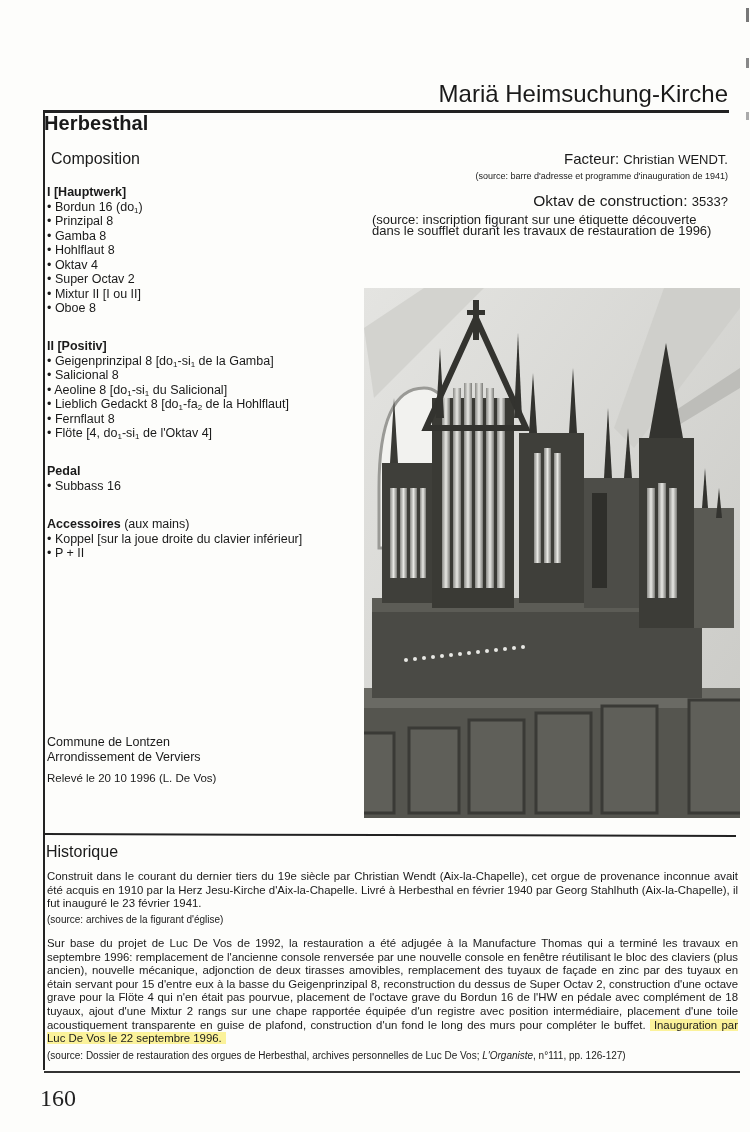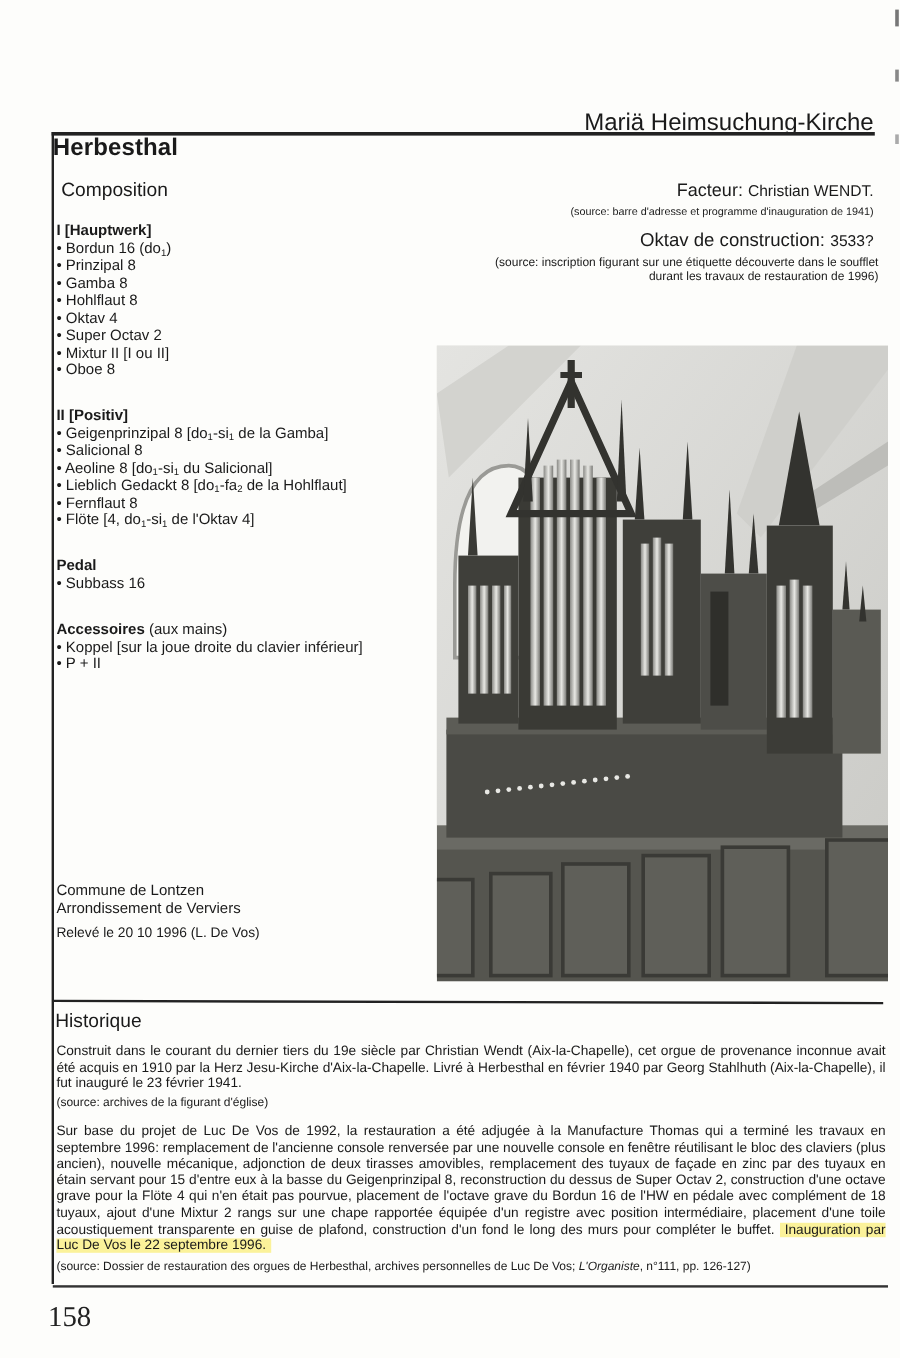--- a/index.html
+++ b/index.html
@@ -4,21 +4,21 @@
   <style>
     html, body { margin: 0; padding: 0; }
     body {
       width: 750px; height: 1132px; position: relative; overflow: hidden;
       background: #fdfdfb;
       font-family: "Liberation Sans", sans-serif;
       color: #1a1a1a;
     }
     .abs { position: absolute; }
     .place { left: 44px; top: 80px; font-size: 20px; font-weight: bold; letter-spacing: 0.1px; margin-top: 32px; }
-    .church { right: 22px; top: 80px; font-size: 20px; text-align: center; margin-top: 11px; }
+    .church { right: 22px; top: 80px; font-size: 24px; text-align: center; }
     .top-rule { left: 43px; top: 110px; width: 686px; height: 0; border-top: 3px solid #222; }
     .frame-left { left: 43px; top: 110px; width: 0; height: 960px; border-left: 2px solid #222; }
     .mid-rule { left: 44px; top: 834px; width: 692px; height: 0; border-top: 2px solid #222; transform: rotate(0.15deg); }
     .bottom-rule { left: 44px; top: 1071px; width: 696px; height: 0; border-top: 2px solid #333; }
 
     .composition-title { left: 51px; top: 150px; font-size: 16px; }
     .division { left: 47px; font-size: 12.5px; line-height: 14.5px; }
     .division .head { font-weight: bold; }
     .division .head .paren { font-weight: normal; }
     .division .item { white-space: nowrap; }
@@ -26,21 +26,21 @@
     .div-pos { top: 339px; }
     .div-ped { top: 464px; }
     .div-acc { top: 517px; }
     sub { font-size: 8px; vertical-align: -2px; line-height: 0; }
 
     .facteur { right: 22px; top: 150px; font-size: 15px; text-align: right; }
     .facteur .val { font-size: 13px; }
     .facteur-src { right: 22px; top: 171px; font-size: 9px; text-align: right; }
     .date { right: 22px; top: 192px; font-size: 15.5px; text-align: right; }
     .date .val { font-size: 13px; }
-    .date-src { right: 18px; top: 214px; font-size: 10px; text-align: right; width: 340px; line-height: 11px; }
+    .date-src { right: 38px; top: 214px; font-size: 13px; width: 340px; line-height: 11px; }
 
     .photo { left: 364px; top: 288px; width: 376px; height: 530px; overflow: hidden; background: #d9d9d6; }
     .photo svg { display: block; }
 
     .commune { left: 47px; top: 735px; font-size: 12.5px; line-height: 15px; }
     .releve { left: 47px; top: 772px; font-size: 11.5px; }
 
     .historique-title { left: 46px; top: 843px; font-size: 16px; }
     .para { left: 47px; width: 691px; font-size: 11.4px; line-height: 13.6px; text-align: justify; }
     .para1 { top: 870px; }
@@ -212,19 +212,19 @@
 
 <div class="abs mid-rule"></div>
 
 <div class="abs historique-title">Historique</div>
 <div class="abs para para1">Construit dans le courant du dernier tiers du 19e siècle par Christian Wendt (Aix-la-Chapelle), cet orgue de provenance inconnue avait été acquis en 1910 par la Herz Jesu-Kirche d'Aix-la-Chapelle.  Livré à Herbesthal en février 1940 par Georg Stahlhuth (Aix-la-Chapelle), il fut inauguré le 23 février 1941.</div>
 <div class="abs src1">(source: archives de la figurant d'église)</div>
 <div class="abs para para2"><span>Sur base du projet de Luc De Vos de 1992, la restauration a été adjugée à la Manufacture Thomas qui a terminé les travaux en septembre 1996: remplacement de l'ancienne console renversée par une nouvelle console en fenêtre réutilisant le bloc des claviers (plus ancien), nouvelle mécanique, adjonction de deux tirasses amovibles, remplacement des tuyaux de façade en zinc par des tuyaux en étain servant pour 15 d'entre eux à la basse du Geigenprinzipal 8, reconstruction du dessus de Super Octav 2, construction d'une octave grave pour la Flöte 4 qui n'en était pas pourvue, placement de l'octave grave du Bordun 16 de l'HW en pédale avec complément de 18 tuyaux, ajout d'une Mixtur 2 rangs sur une chape rapportée équipée d'un registre avec position intermédiaire, placement d'une toile acoustiquement transparente en guise de plafond, construction d'un fond le long des murs pour compléter le buffet.</span> <span class="highlight" style="background: rgb(251, 242, 154);">Inauguration par Luc De Vos le 22 septembre 1996.</span></div>
 <div class="abs src2"><span>(source: Dossier de restauration des orgues de Herbesthal, archives personnelles de Luc De Vos; </span><i>L'Organiste</i><span>, n°111, pp. 126-127)</span></div>
 
 <div class="abs bottom-rule"></div>
-<div class="abs page-num">158</div>
+<div class="abs page-num">160</div>
 
 <svg class="abs edge-marks" width="6" height="200">
   <rect x="2" y="8" width="3" height="14" fill="#777"></rect>
   <rect x="2" y="58" width="3" height="10" fill="#888"></rect>
   <rect x="2" y="112" width="3" height="8" fill="#aaa"></rect>
 </svg>
 
 </body></html>

